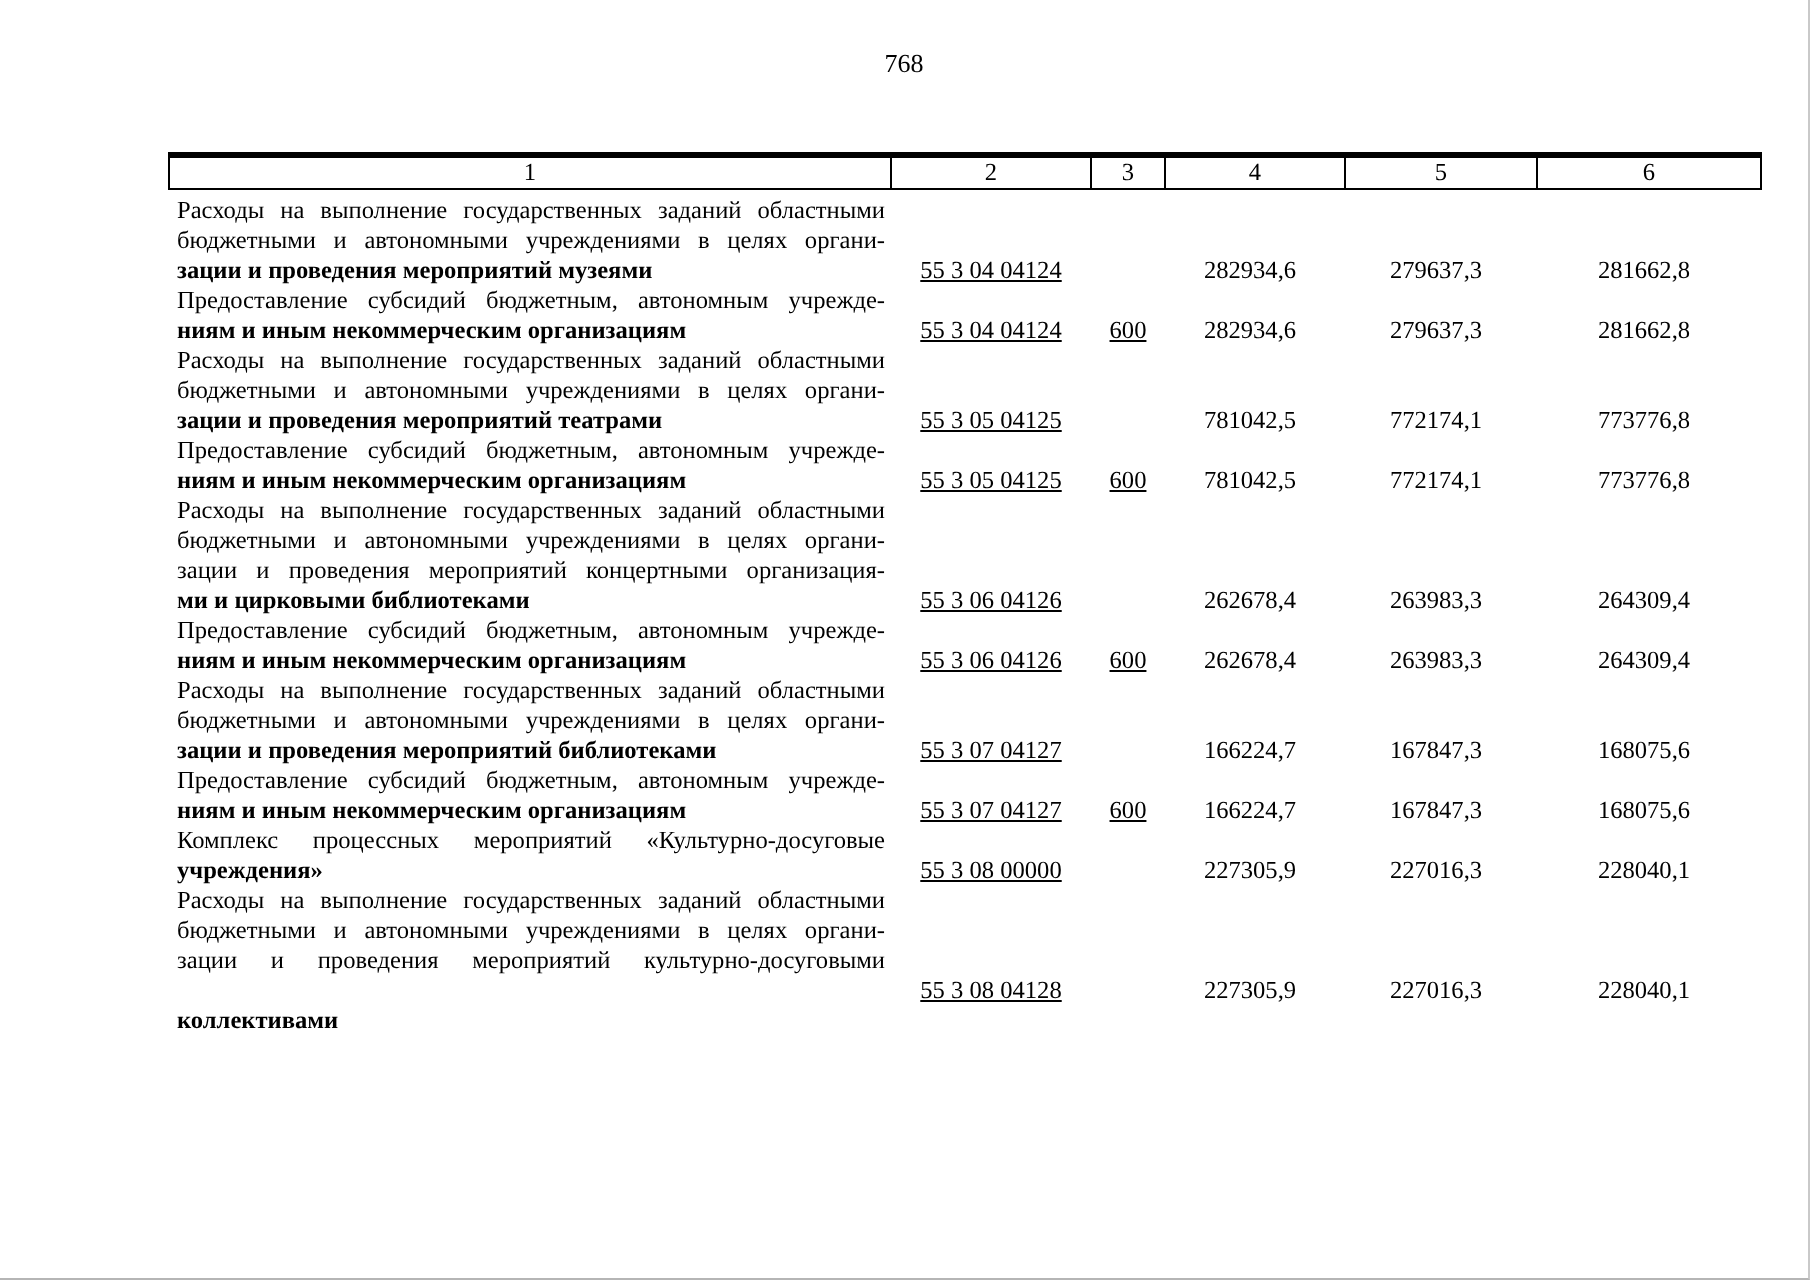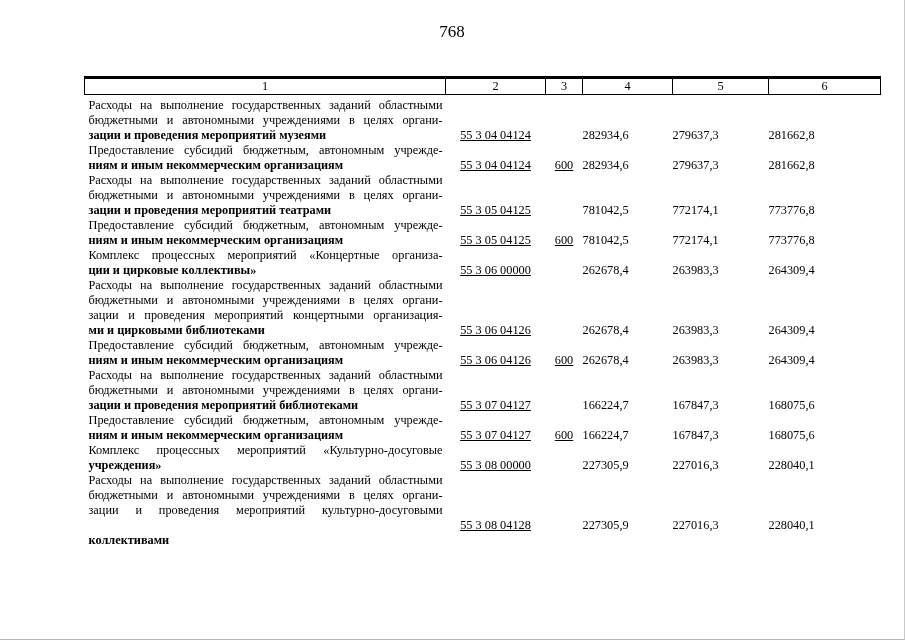--- a/index.html
+++ b/index.html
@@ -13,21 +13,21 @@
     width: 905px;
     height: 640px;
     background: #ffffff;
     border-right: 1px solid #c9c9c9;
     border-bottom: 1px solid #b5b5b5;
     overflow: hidden;
   }
   .page-number {
     padding-top: 24px;
     text-align: center;
-    font-size: 17px;
+    font-size: 13px;
     line-height: 15px;
   }
   table.budget-table {
     margin: 37px 0 0 84px;
     width: 796px;
     border-collapse: collapse;
     table-layout: fixed;
   }
   col.c1 { width: 361px; }
   col.c2 { width: 100px; }
@@ -65,21 +65,21 @@
   .name-line:last-child {
     text-align-last: left;
     font-weight: bold;
   }
   .cell-code, .cell-group {
     text-align: center;
     white-space: nowrap;
     text-decoration: underline;
   }
   .cell-amount {
-    text-align: left;
+    text-align: center;
     padding-right: 5px;
     white-space: nowrap;
   }
   
   tbody tr:last-child td.cell-val { padding-bottom: 15px; }
   tbody tr:last-child .cell-name .name-line:last-child { margin-top: 15px; }
 </style>
 </head>
 <body>
 
@@ -147,31 +147,20 @@
             <div class="name-line">ниям и иным некоммерческим организациям</div>
           </td>
           <td class="cell-code cell-val">55 3 05 04125</td>
           <td class="cell-group cell-val">600</td>
           <td class="cell-amount cell-val">781042,5</td>
           <td class="cell-amount cell-val">772174,1</td>
           <td class="cell-amount cell-val">773776,8</td>
         </tr>
         <tr>
           <td class="cell-name">
-            <div class="name-line">Комплекс процессных мероприятий «Концертные организа-</div>
-            <div class="name-line">ции и цирковые коллективы»</div>
-          </td>
-          <td class="cell-code cell-val">55 3 06 00000</td>
-          <td class="cell-group cell-val"></td>
-          <td class="cell-amount cell-val">262678,4</td>
-          <td class="cell-amount cell-val">263983,3</td>
-          <td class="cell-amount cell-val">264309,4</td>
-        </tr>
-        <tr>
-          <td class="cell-name">
             <div class="name-line">Расходы на выполнение государственных заданий областными</div>
             <div class="name-line">бюджетными и автономными учреждениями в целях органи-</div>
             <div class="name-line">зации и проведения мероприятий концертными организация-</div>
             <div class="name-line">ми и цирковыми библиотеками</div>
           </td>
           <td class="cell-code cell-val">55 3 06 04126</td>
           <td class="cell-group cell-val"></td>
           <td class="cell-amount cell-val">262678,4</td>
           <td class="cell-amount cell-val">263983,3</td>
           <td class="cell-amount cell-val">264309,4</td>

